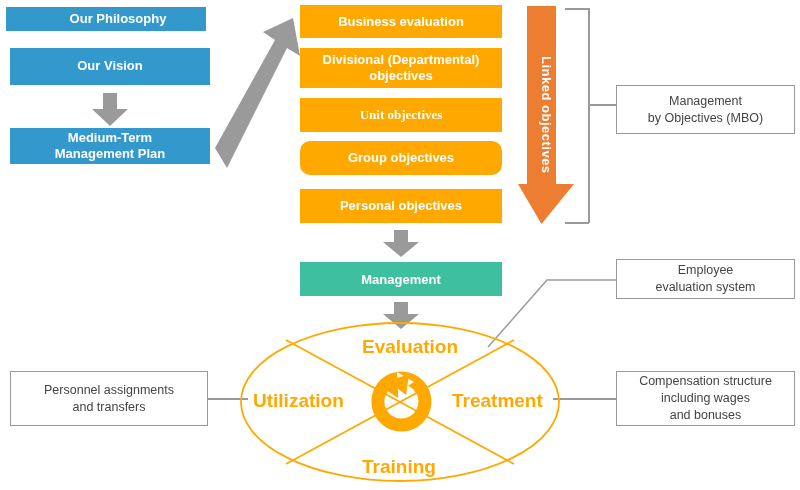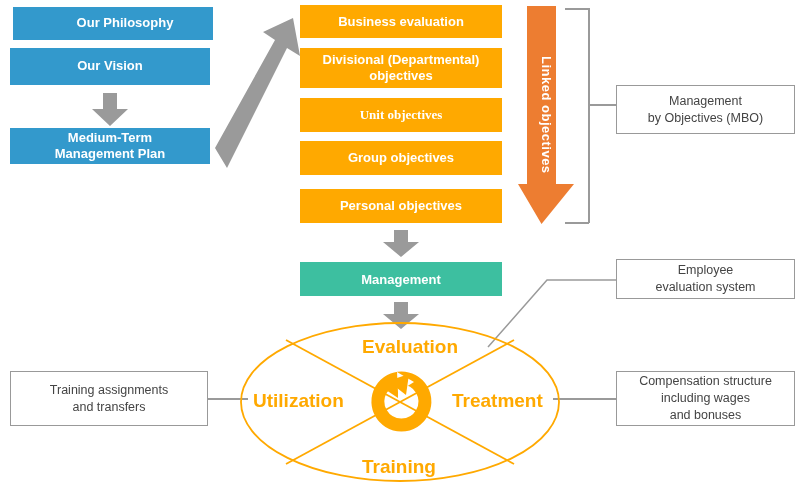--- a/index.html
+++ b/index.html
@@ -77,21 +77,21 @@
     font-size:19px;
     white-space:nowrap;
   }
   svg{display:block;}
 </style>
 </head>
 <body>
 
 <div id="root">
 
-  <div class="abs blue-box" style="left:13px;top:7px;width:200px;height:33px;padding-left:24px;">
+  <div class="abs blue-box" style="left:6px;top:7px;width:200px;height:24px;padding-left:24px;">
     <span>Our Philosophy</span>
   </div>
 
   <div class="abs blue-box" style="left:10px;top:48px;width:200px;height:37px;">
     <span>Our Vision</span>
   </div>
 
   <div class="abs" style="left:92px;top:93px;width:36px;height:33px;">
     <svg width="36" height="33" viewBox="0 0 36 33">
       <polygon points="11,0 25,0 25,16 36,16 18,33 0,16 11,16" fill="#9a9a9a"></polygon>
@@ -115,21 +115,21 @@
 
   <div class="abs orange-box" style="left:300px;top:48px;width:202px;height:40px;white-space:pre-line;">
     <span>Divisional (Departmental)
 objectives</span>
   </div>
 
   <div class="abs orange-box" style="left:300px;top:98px;width:202px;height:34px;font-family:Liberation Serif, serif;">
     <span>Unit objectives</span>
   </div>
 
-  <div class="abs orange-box" style="left:300px;top:141px;width:202px;height:34px;">
+  <div class="abs orange-box" style="left:300px;top:141px;width:202px;height:34px;border-radius:10px;">
     <span>Group objectives</span>
   </div>
 
   <div class="abs orange-box" style="left:300px;top:189px;width:202px;height:34px;">
     <span>Personal objectives</span>
   </div>
 
   <div class="abs" style="left:518px;top:6px;width:56px;height:218px;">
     <svg width="56" height="218" viewBox="0 0 56 218" style="position:absolute;left:0;top:0;">
       <polygon points="9,0 38,0 38,178 56,178 23.5,218 0,178 9,178" fill="#ED7D31"></polygon>
@@ -168,21 +168,21 @@
       <polyline points="3,75 62,8 135,8" fill="none" stroke="#9a9a9a" stroke-width="1.5"></polyline>
     </svg>
   </div>
 
   <div class="abs note-box" style="left:616px;top:259px;width:179px;height:40px;white-space:pre-line;">
     <span>Employee
 evaluation system</span>
   </div>
 
   <div class="abs note-box" style="left:10px;top:371px;width:198px;height:55px;white-space:pre-line;">
-    <span>Training assignments
+    <span>Personnel assignments
 and transfers</span>
   </div>
   <div class="abs line-h" style="left:208px;top:398px;width:40px;"></div>
 
   <div class="abs note-box" style="left:616px;top:371px;width:179px;height:55px;white-space:pre-line;">
     <span>Compensation structure
 including wages
 and bonuses</span>
   </div>
   <div class="abs line-h" style="left:553px;top:398px;width:63px;"></div>

